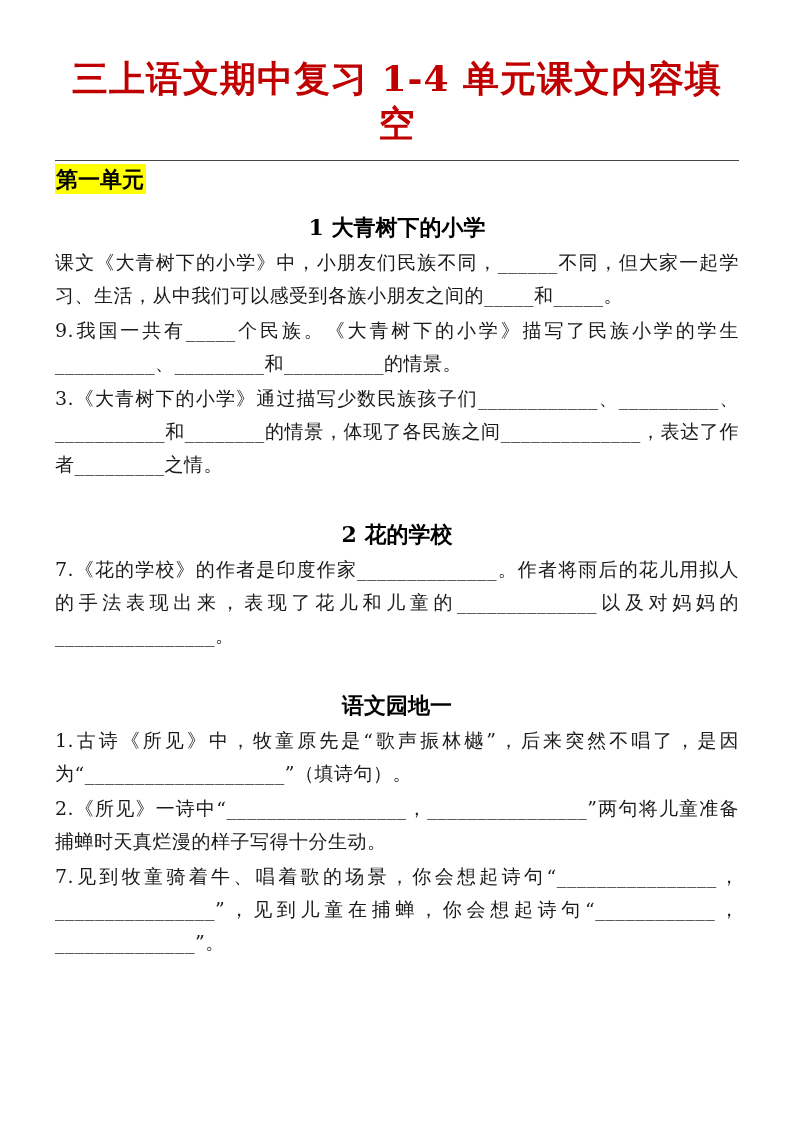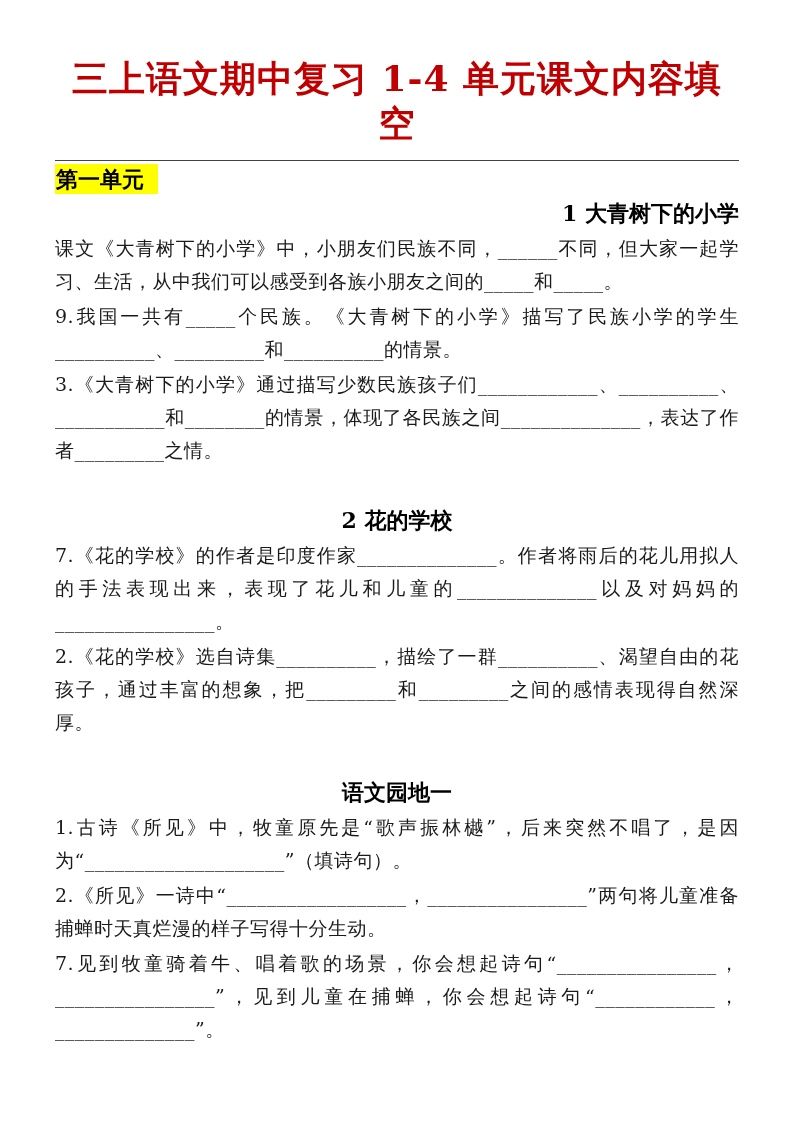--- a/index.html
+++ b/index.html
@@ -33,31 +33,31 @@
     margin: 14px 0 0 0;
   }
   .unit-heading { margin-top: 3px; }
   .unit-heading span {
     display: inline-block;
     background: #ffff00;
     color: #000000;
     font-weight: bold;
     font-size: 22px;
     line-height: 30px;
-    padding: 0 14px 0 1px;
+    padding: 0 2px 0 1px;
   }
   .section-heading {
     text-align: center;
     font-size: 22px;
     font-weight: bold;
     color: #000000;
     line-height: 26px;
     margin: 40px 0 6px 0;
   }
-  .section-heading.first { margin-top: 6px; text-align: right; }
+  .section-heading.first { margin-top: 20px; }
   .question {
     font-size: 19px;
     line-height: 33px;
     text-align: justify;
     color: #1a1a1a;
     letter-spacing: 0.5px;
   }
   .question + .question { margin-top: 2px; }
 </style>
 </head>
@@ -73,20 +73,19 @@
     <span>第一单元</span>
   </div>
 
   <h2 class="section-heading first">1 大青树下的小学</h2>
   <p class="question">课文《大青树下的小学》中，小朋友们民族不同，______不同，但大家一起学习、生活，从中我们可以感受到各族小朋友之间的_____和_____。</p>
   <p class="question">9.我国一共有_____个民族。《大青树下的小学》描写了民族小学的学生__________、_________和__________的情景。</p>
   <p class="question">3.《大青树下的小学》通过描写少数民族孩子们____________、__________、___________和________的情景，体现了各民族之间______________，表达了作者_________之情。</p>
 
   <h2 class="section-heading">2 花的学校</h2>
   <p class="question">7.《花的学校》的作者是印度作家______________。作者将雨后的花儿用拟人的手法表现出来，表现了花儿和儿童的______________以及对妈妈的________________。</p>
-  <p class="question">2.《花的学校》选自诗集__________，描绘了一群__________、渴望自由的花孩子，通过丰富的想象，把_________和_________之间的感情表现得自然深厚。</p>
 
   <h2 class="section-heading">语文园地一</h2>
   <p class="question">1.古诗《所见》中，牧童原先是“歌声振林樾”，后来突然不唱了，是因为“____________________”（填诗句）。</p>
   <p class="question">2.《所见》一诗中“__________________，________________”两句将儿童准备捕蝉时天真烂漫的样子写得十分生动。</p>
   <p class="question">7.见到牧童骑着牛、唱着歌的场景，你会想起诗句“________________，________________”，见到儿童在捕蝉，你会想起诗句“____________，______________”。</p>
 
 </div>
 
 </body></html>

